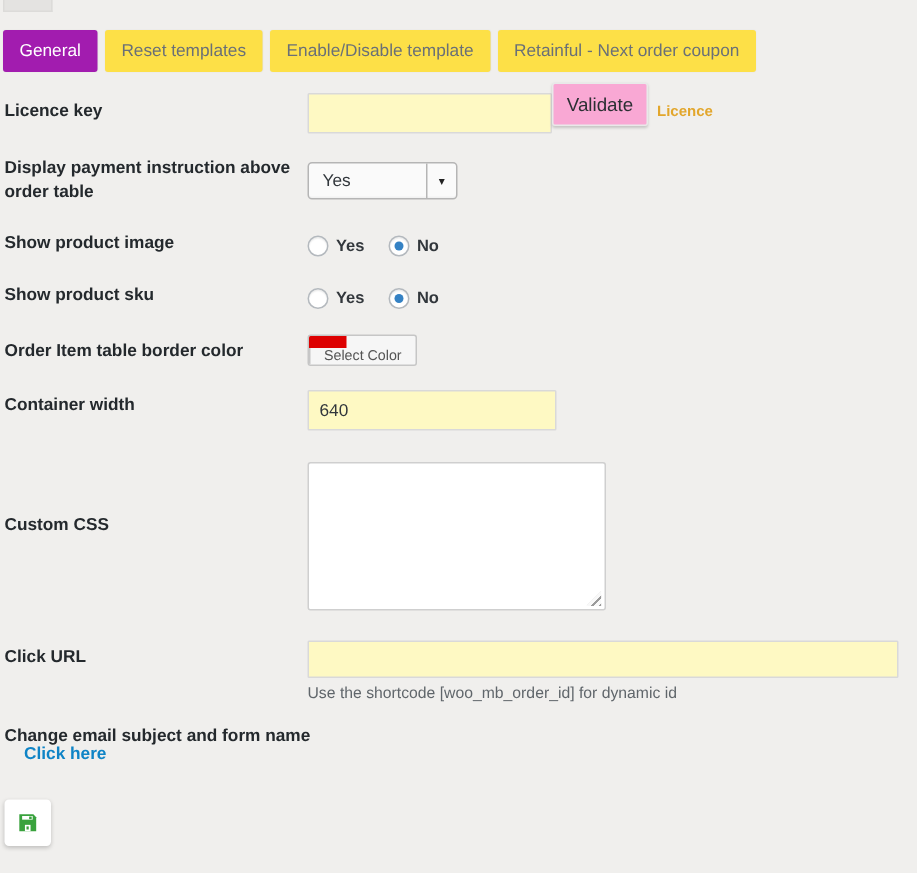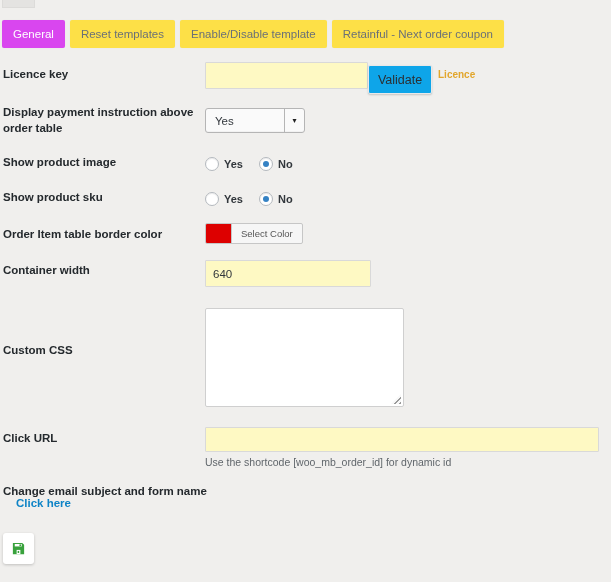--- a/index.html
+++ b/index.html
@@ -21,35 +21,35 @@
   .tabbar {
     position:absolute; left:2px; top:20px; height:28px;
     display:flex; gap:5px; white-space:nowrap;
   }
   .tab {
     display:inline-flex; align-items:center; justify-content:center;
     height:28px; padding:0 11px; background:#fde047;
     color:#6a7077; font-size:11.5px; border-radius:2px;
     box-shadow:0 0 1px rgba(0,0,0,0.08); cursor:pointer;
   }
-  .tab.active { background:#d946ef; color:#ffffff; }
+  .tab.active { background:#a21caf; color:#ffffff; }
 
   
   .flabel {
     position:absolute; left:3px; font-size:11.5px; font-weight:bold;
     color:#24292d; line-height:1.35;
   }
   .txt-input {
     position:absolute; background:#fef9c3; border:1px solid #d9d9d9;
     font-family:"Liberation Sans",sans-serif; font-size:11.5px; color:#32373c;
     padding:0 7px; border-radius:1px; outline:none;
   }
   .validate-btn {
-    position:absolute; left:368px; top:65px; width:64px; height:29px;
-    background:#0ea5e9; border:1px solid #e9e9e9; border-radius:2px;
+    position:absolute; left:368px; top:55px; width:64px; height:29px;
+    background:#f9a8d4; border:1px solid #e9e9e9; border-radius:2px;
     box-shadow:0 1px 2px rgba(0,0,0,0.18);
     font-family:"Liberation Sans",sans-serif; font-size:12.5px; color:#2b2f33; cursor:pointer;
   }
   .invalid-text {
     position:absolute; left:438px; top:69px;
     font-size:10px; font-weight:bold; color:#e2a62c;
   }
 
   
   .select-box {
@@ -76,21 +76,21 @@
   .radio.checked::after {
     content:""; width:6px; height:6px; border-radius:50%; background:#3582c4;
   }
   .radio-label { font-size:11px; font-weight:bold; color:#32373c; }
 
   
   .color-widget {
     position:absolute; left:205px; top:223px; height:21px;
     display:inline-flex; align-items:stretch;
     border:1px solid #c6c6c6; border-radius:2px; background:#f6f6f6;
-    overflow:hidden; cursor:pointer;
+    overflow:hidden; cursor:pointer;flex-direction:column;
   }
   .color-swatch { width:25px; height:100%; background:#dd0000; }
   .color-btn-label {
     display:flex; align-items:center; padding:0 9px;
     font-size:9.5px; color:#555; border-left:1px solid #c6c6c6;
   }
 
   .px-suffix { position:absolute; left:377px; top:267px; font-size:11px; color:#444; font-weight:bold;margin-top:38px; }
 
   

